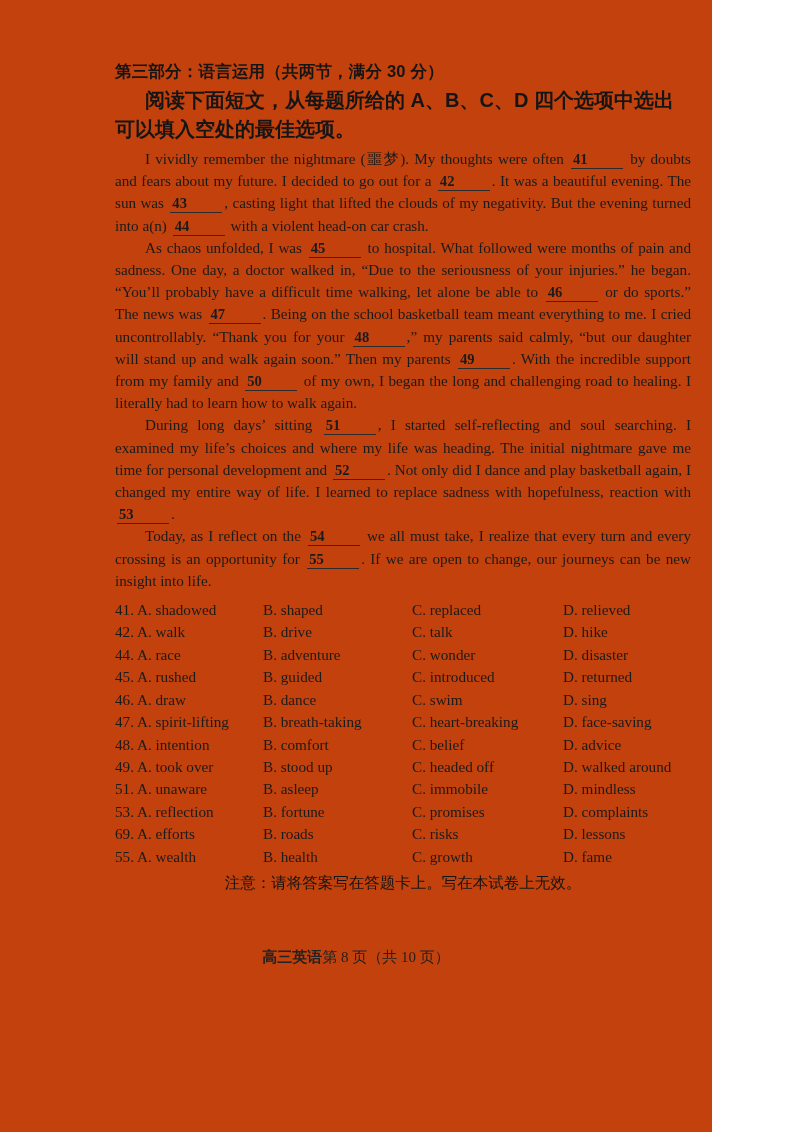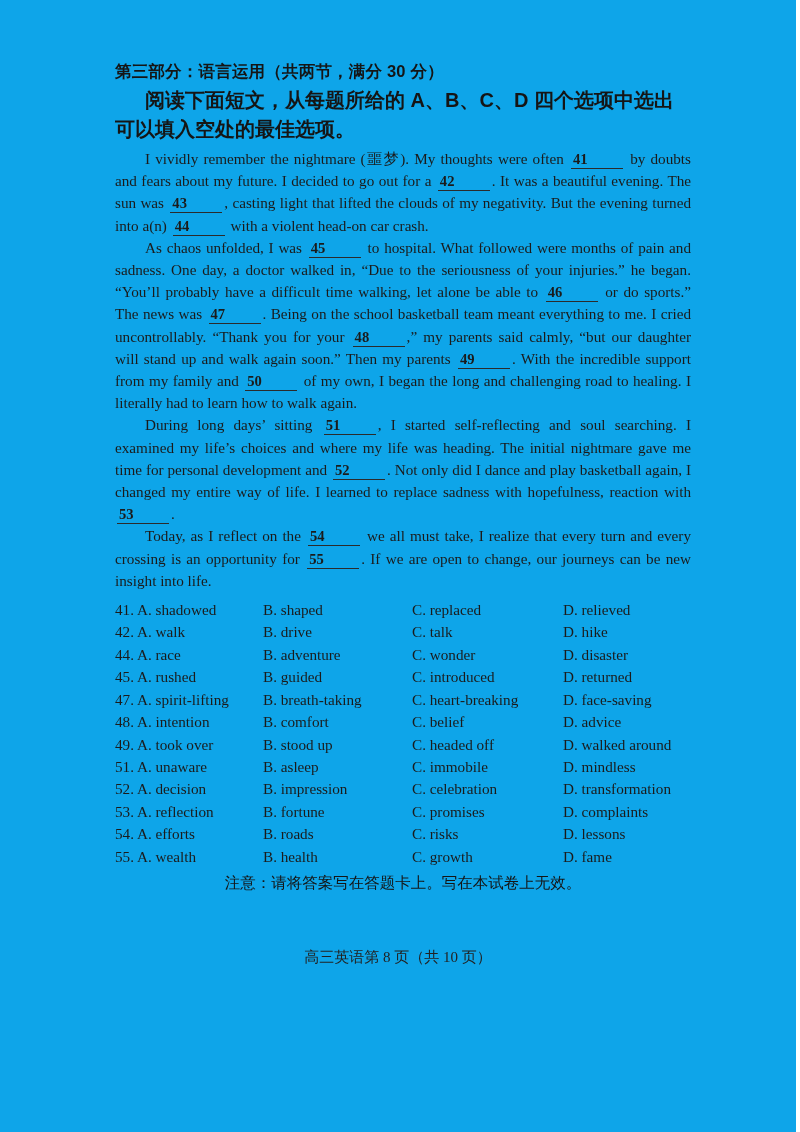--- a/index.html
+++ b/index.html
@@ -2,23 +2,23 @@
 <html><head>
 <meta charset="utf-8">
 <style>
   html, body {
     margin: 0;
     padding: 0;
     background: #ffffff;
   }
   .page {
     position: relative;
-    width: 796px;
+    width: 712px;
     height: 1132px;
-    background: #0ea5e9;
+    background: #c2410c;
     overflow: hidden;
     color: #1b1b1b;
   }
   .content {
     position: absolute;
     left: 115px;
     top: 57px;
     width: 576px;
   }
   .head {
@@ -86,20 +86,21 @@
     left: 0;
     right: 0;
     top: 948px;
     text-align: center;
     font-family: "Liberation Serif", "DejaVu Serif", serif;
     font-size: 15px;
     color: #222222;
   }
   .page-footer .course {
     margin-right: 0;
+    font-weight: bold;
   }
 </style>
 </head>
 <body>
 
 <div class="page">
   <div class="content">
     <h2 class="head">第三部分：语言运用（共两节，满分 30 分）</h2>
     <p class="instruction">阅读下面短文，从每题所给的 A、B、C、D 四个选项中选出可以填入空处的最佳选项。</p>
     <div class="passage" id="passage">
@@ -127,20 +128,26 @@
           <div>C. wonder</div>
           <div>D. disaster</div>
         </div>
         <div class="opt-row">
           <div>45. A. rushed</div>
           <div>B. guided</div>
           <div>C. introduced</div>
           <div>D. returned</div>
         </div>
         <div class="opt-row">
+          <div>46. A. draw</div>
+          <div>B. dance</div>
+          <div>C. swim</div>
+          <div>D. sing</div>
+        </div>
+        <div class="opt-row">
           <div>47. A. spirit-lifting</div>
           <div>B. breath-taking</div>
           <div>C. heart-breaking</div>
           <div>D. face-saving</div>
         </div>
         <div class="opt-row">
           <div>48. A. intention</div>
           <div>B. comfort</div>
           <div>C. belief</div>
           <div>D. advice</div>
@@ -151,33 +158,27 @@
           <div>C. headed off</div>
           <div>D. walked around</div>
         </div>
         <div class="opt-row">
           <div>51. A. unaware</div>
           <div>B. asleep</div>
           <div>C. immobile</div>
           <div>D. mindless</div>
         </div>
         <div class="opt-row">
-          <div>52. A. decision</div>
-          <div>B. impression</div>
-          <div>C. celebration</div>
-          <div>D. transformation</div>
-        </div>
-        <div class="opt-row">
           <div>53. A. reflection</div>
           <div>B. fortune</div>
           <div>C. promises</div>
           <div>D. complaints</div>
         </div>
         <div class="opt-row">
-          <div>54. A. efforts</div>
+          <div>69. A. efforts</div>
           <div>B. roads</div>
           <div>C. risks</div>
           <div>D. lessons</div>
         </div>
         <div class="opt-row">
           <div>55. A. wealth</div>
           <div>B. health</div>
           <div>C. growth</div>
           <div>D. fame</div>
         </div>

